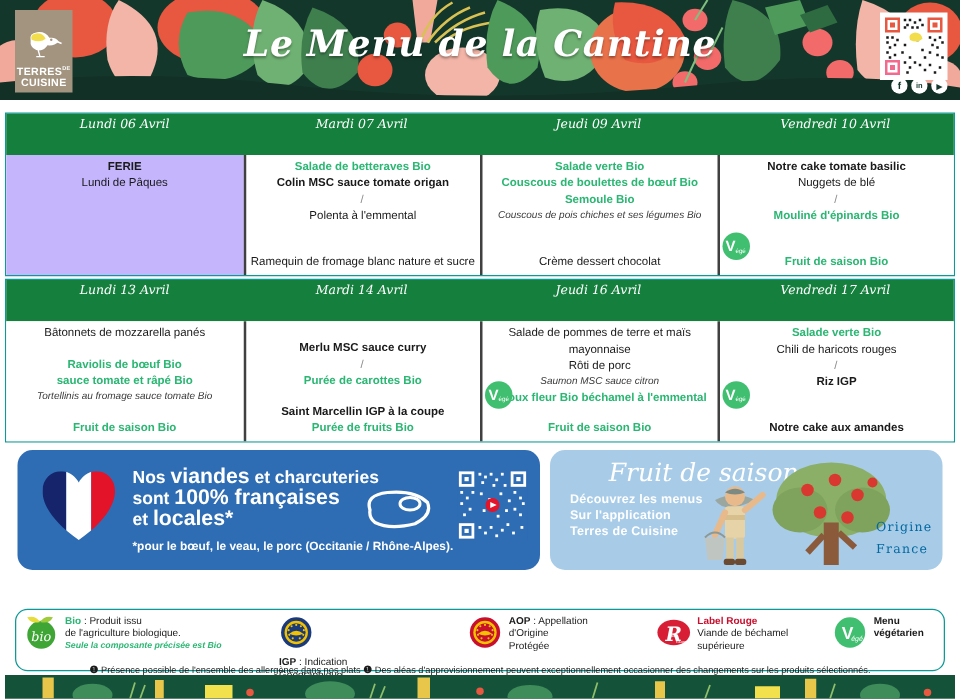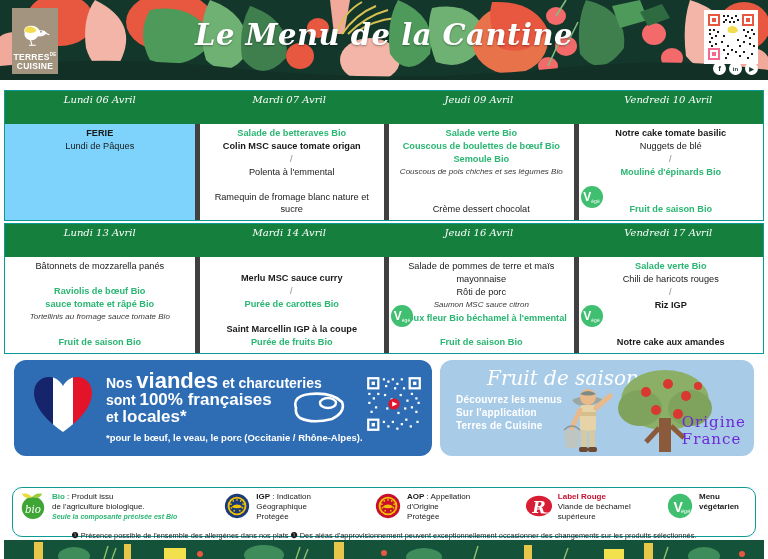--- a/index.html
+++ b/index.html
@@ -81,28 +81,28 @@
     font-family:"DejaVu Serif", serif;
     font-style:italic;
     font-size:10px;
     line-height:17px;
     white-space:nowrap;
   }
   .week-body{display:flex;background:#ffffff;}
   .daycell{
     flex:1 1 25%;
     box-sizing:border-box;
-    border-left:5px solid #404040;
+    border-left:2px solid #404040;
     padding:3px 4px 4px 4px;
     min-height:96px;
     display:flex;flex-direction:column;
     position:relative;
   }
   .daycell:first-child{border-left:none;}
-  .daycell.ferie{background:#7dd3fc;}
+  .daycell.ferie{background:#c4b5fd;}
   .dish{
     text-align:center;
     font-size:9.2px;
     line-height:12px;
     color:#1a1a1a;
     margin:0 0 1px 0;
   }
   .dish.bio{color:#2BB673;font-weight:bold;}
   .dish.bold{font-weight:bold;}
   .dish.alt{font-style:italic;font-size:8px;color:#3a3a3a;}
@@ -131,21 +131,21 @@
     position:relative;
     overflow:hidden;
     box-sizing:border-box;
   }
   .fr-heart{position:absolute;left:18px;top:14px;width:62px;height:62px;}
   .fr-text{
     position:absolute;left:92px;top:12px;
     color:#ffffff;
   }
   .fr-l1{font-size:14px;font-weight:bold;line-height:17px;white-space:nowrap;}
-  .fr-l1 .big{font-size:22px;}
+  .fr-l1 .big{font-size:17px;}
   .fr-l2{font-size:14px;font-weight:bold;line-height:15px;white-space:nowrap;}
   .fr-l2 .big{font-size:17px;}
   .fr-l3{font-size:17px;font-weight:bold;line-height:18px;}
   .fr-note{
     position:absolute;left:92px;top:72px;
     color:#ffffff;font-size:9.5px;font-weight:bold;white-space:nowrap;
   }
   .steak{position:absolute;left:272px;top:30px;width:62px;height:34px;}
   .promo-qr{position:absolute;right:10px;top:16px;width:56px;height:56px;}
 
@@ -161,21 +161,21 @@
     font-size:20px;color:#ffffff;white-space:nowrap;margin-left:33px;
   }
   .fruit-lines{
     position:absolute;left:16px;top:33px;
     color:#ffffff;font-size:10px;font-weight:bold;
     line-height:13px;letter-spacing:.2px;
   }
   .origine{
     position:absolute;right:8px;bottom:8px;
     font-family:"DejaVu Serif", serif;
-    font-size:15px;color:#6d28d9;
+    font-size:10px;color:#0369a1;
     line-height:17px;text-align:left;letter-spacing:1px;margin-top:24px;
   }
   .tree{position:absolute;left:170px;top:6px;width:110px;height:88px;}
   .farmer{position:absolute;left:118px;top:22px;width:60px;height:74px;}
 
   
   .legend-wrap{
     position:absolute;top:487px;left:12px;
     width:744px;height:50px;
     border:1.5px solid #0C9A97;
@@ -586,21 +586,21 @@
       <path d="M14 6 Q18 0 25 2 Q22 8 14 6Z" fill="#9ECB3B"></path>
       <text x="15" y="22" font-family="DejaVu Serif, serif" font-style="italic" font-size="11" fill="#ffffff" text-anchor="middle">bio</text>
     </svg>
     <div class="lg-txt">
       <div><b class="grn">Bio</b><span> : Produit issu</span></div>
       <div>de l'agriculture biologique.</div>
       <div class="sub">Seule la composante précisée est Bio</div>
     </div>
   </div>
 
-  <div class="legend-item" style="width:145px;">
+  <div class="legend-item" style="width:145px;flex-direction:column;">
     <svg class="lg-icon" viewBox="0 0 30 30">
       <circle cx="15" cy="15" r="13" fill="#1B3A7A"></circle>
       <circle cx="15" cy="15" r="10" fill="#F2C200"></circle>
       <circle cx="15" cy="15" r="8" fill="#1B3A7A"></circle>
       <g fill="#F2C200">
         <circle cx="15" cy="8.5" r="0.9"></circle>
           <circle cx="19" cy="9.6" r="0.9"></circle>
           <circle cx="21.5" cy="13" r="0.9"></circle>
         <circle cx="21" cy="17" r="0.9"></circle>
           <circle cx="18" cy="20" r="0.9"></circle>

